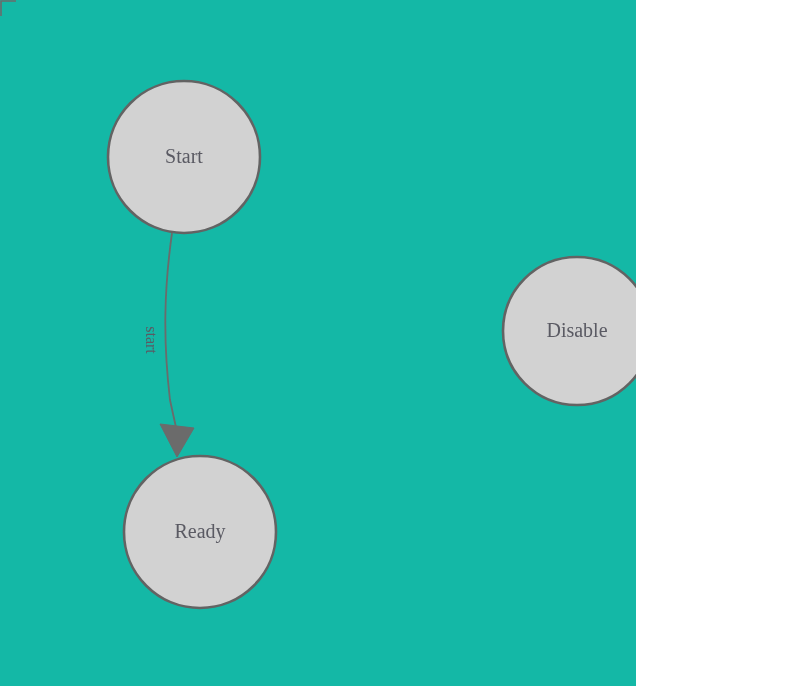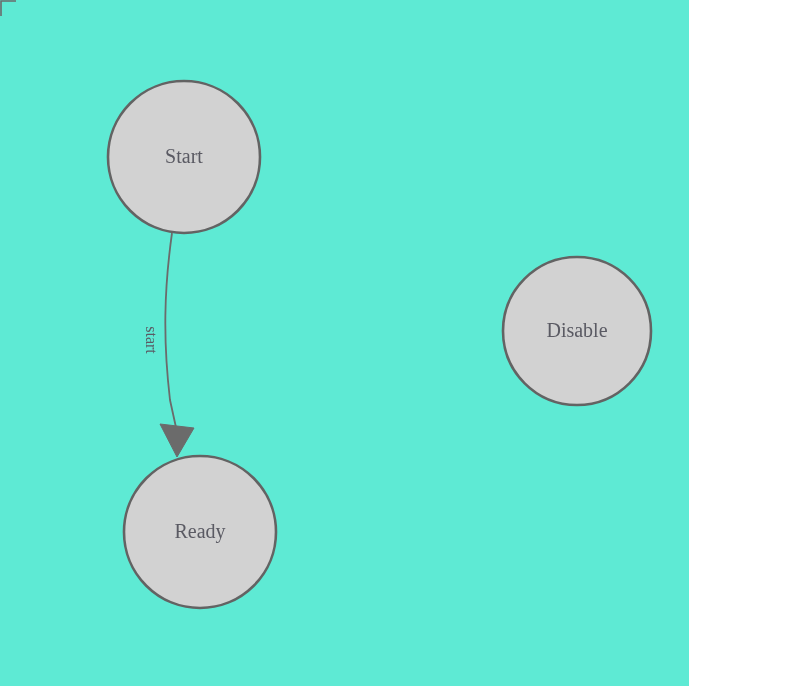--- a/index.html
+++ b/index.html
@@ -6,23 +6,23 @@
   html, body {
     margin: 0;
     padding: 0;
     background: #ffffff;
   }
   body {
     font-family: "Liberation Serif", "DejaVu Serif", serif;
   }
   #canvas {
     position: relative;
-    width: 689px;
+    width: 636px;
     height: 686px;
-    background: #5eead4;
+    background: #14b8a6;
     overflow: hidden;
   }
   #diagram-svg {
     position: absolute;
     top: 0;
     left: 0;
     width: 799px;
     height: 686px;
   }
   .node-label {

